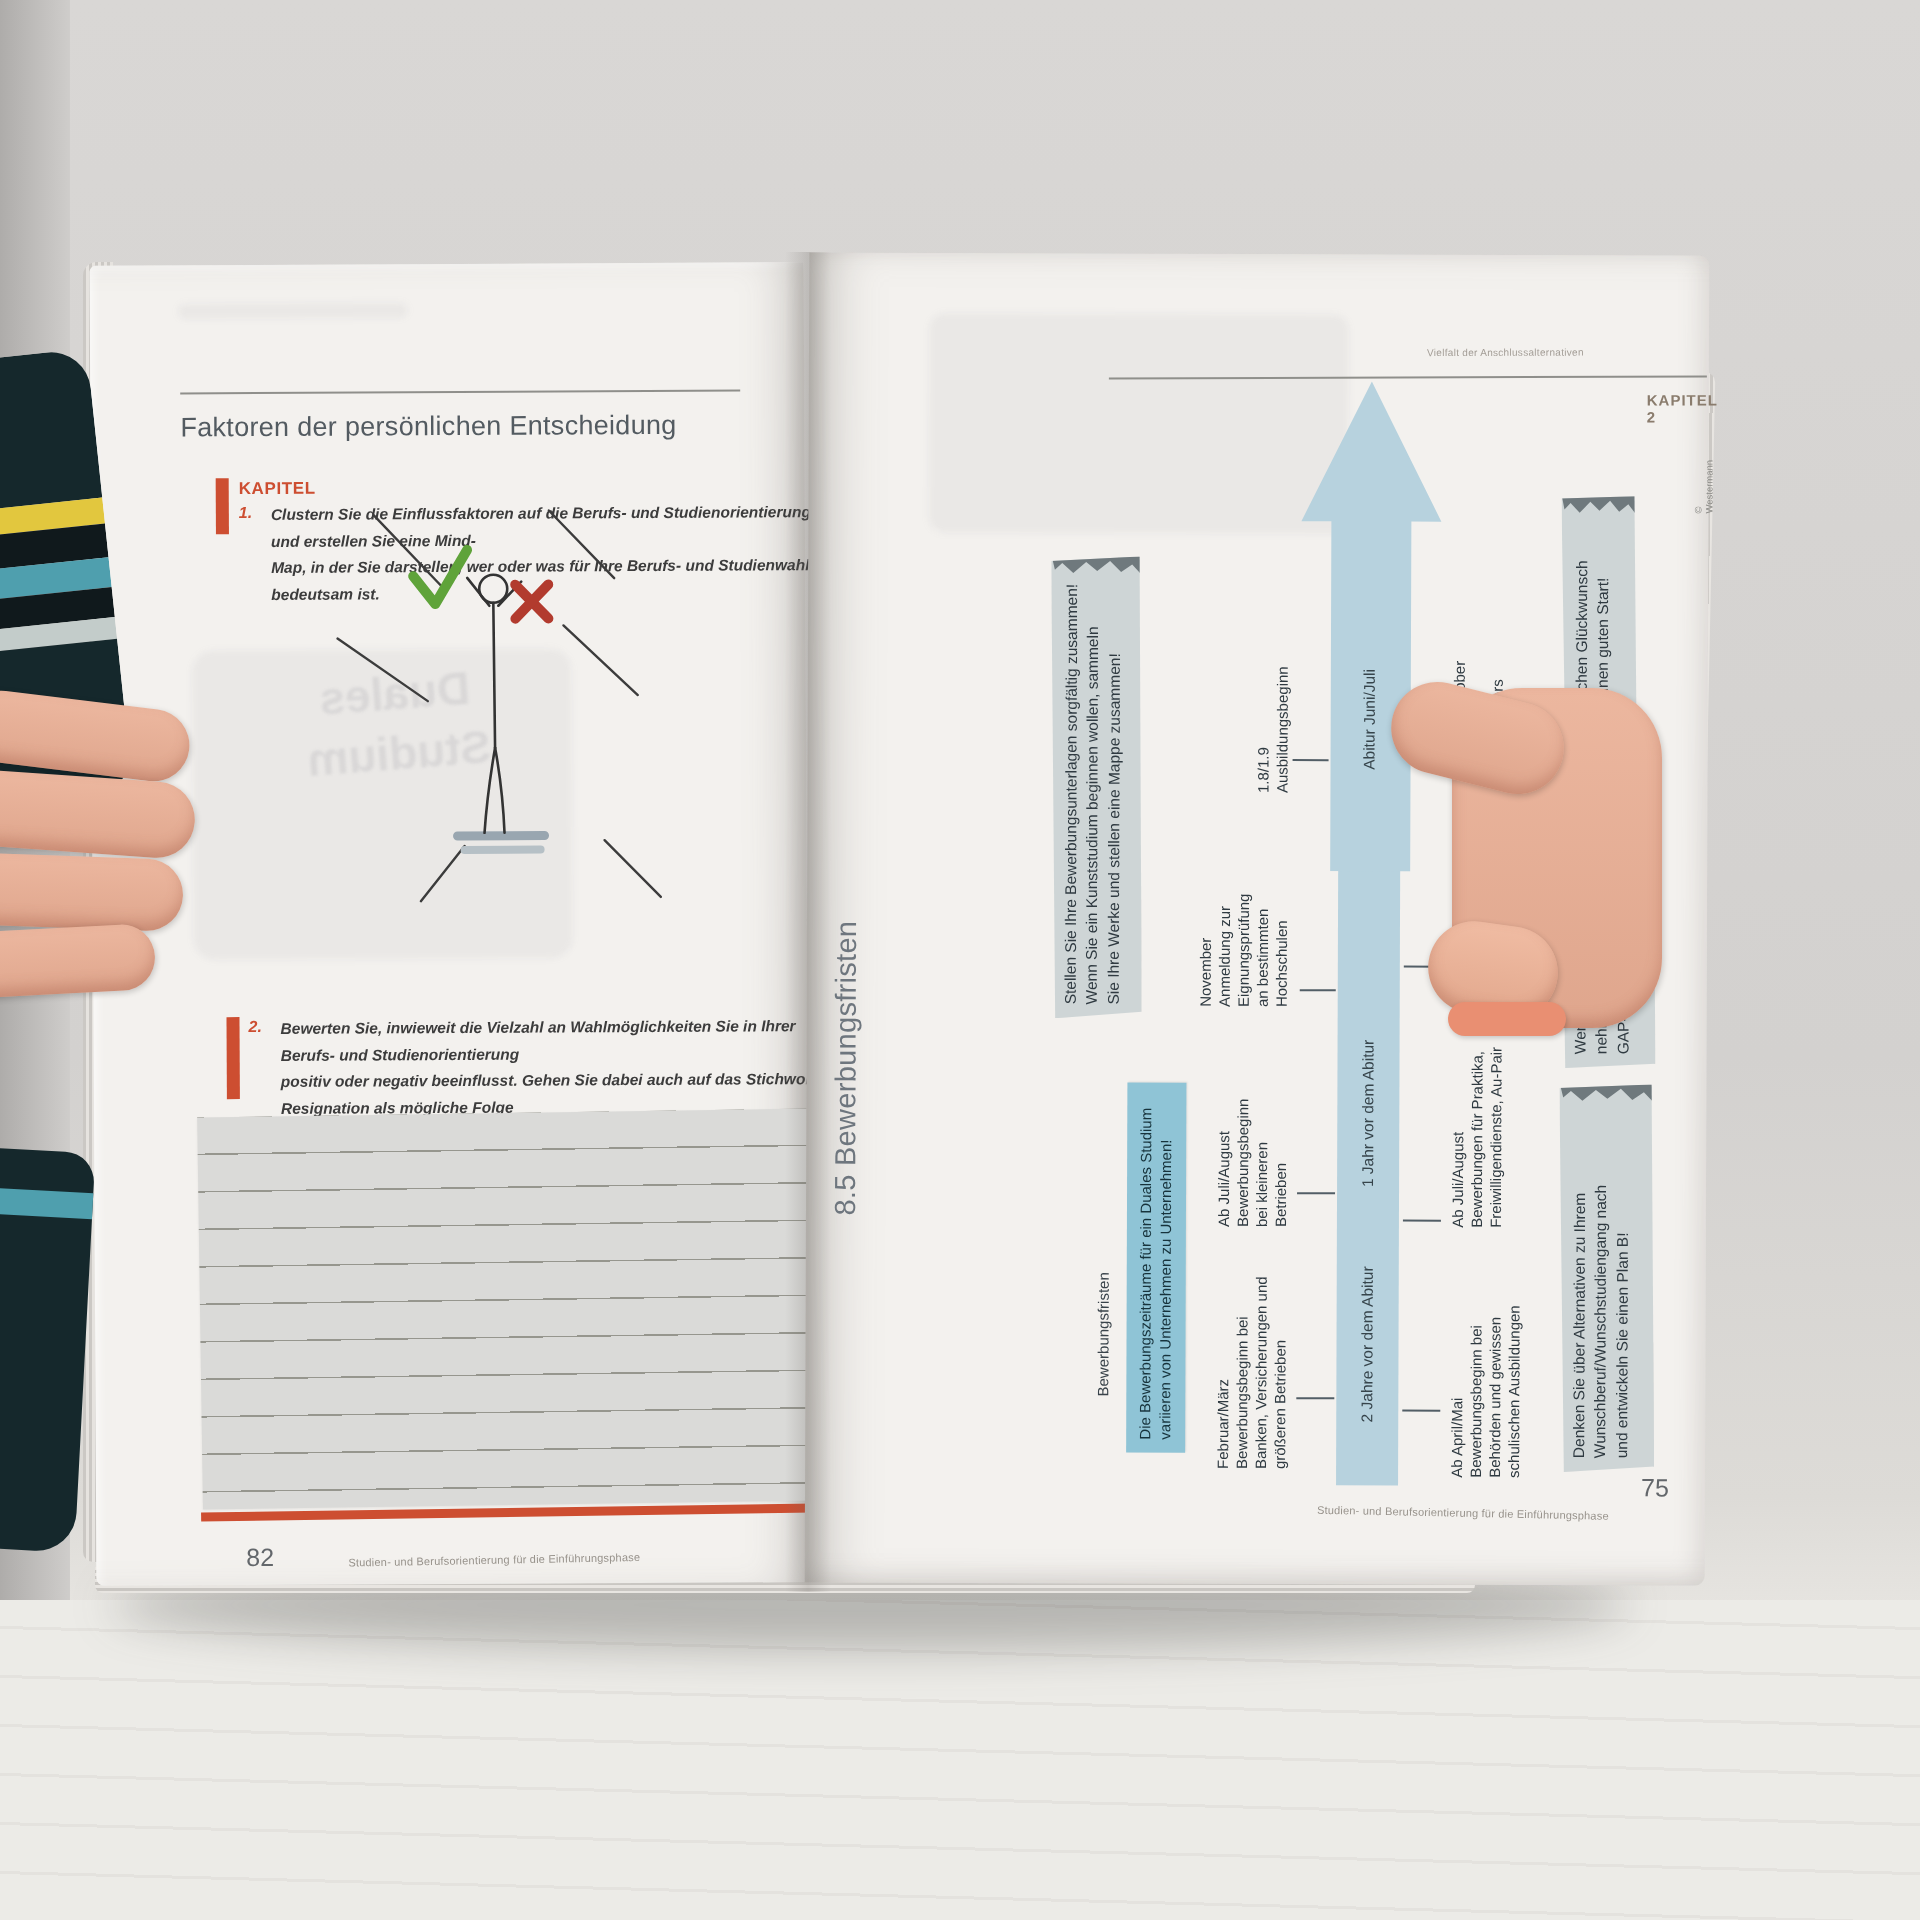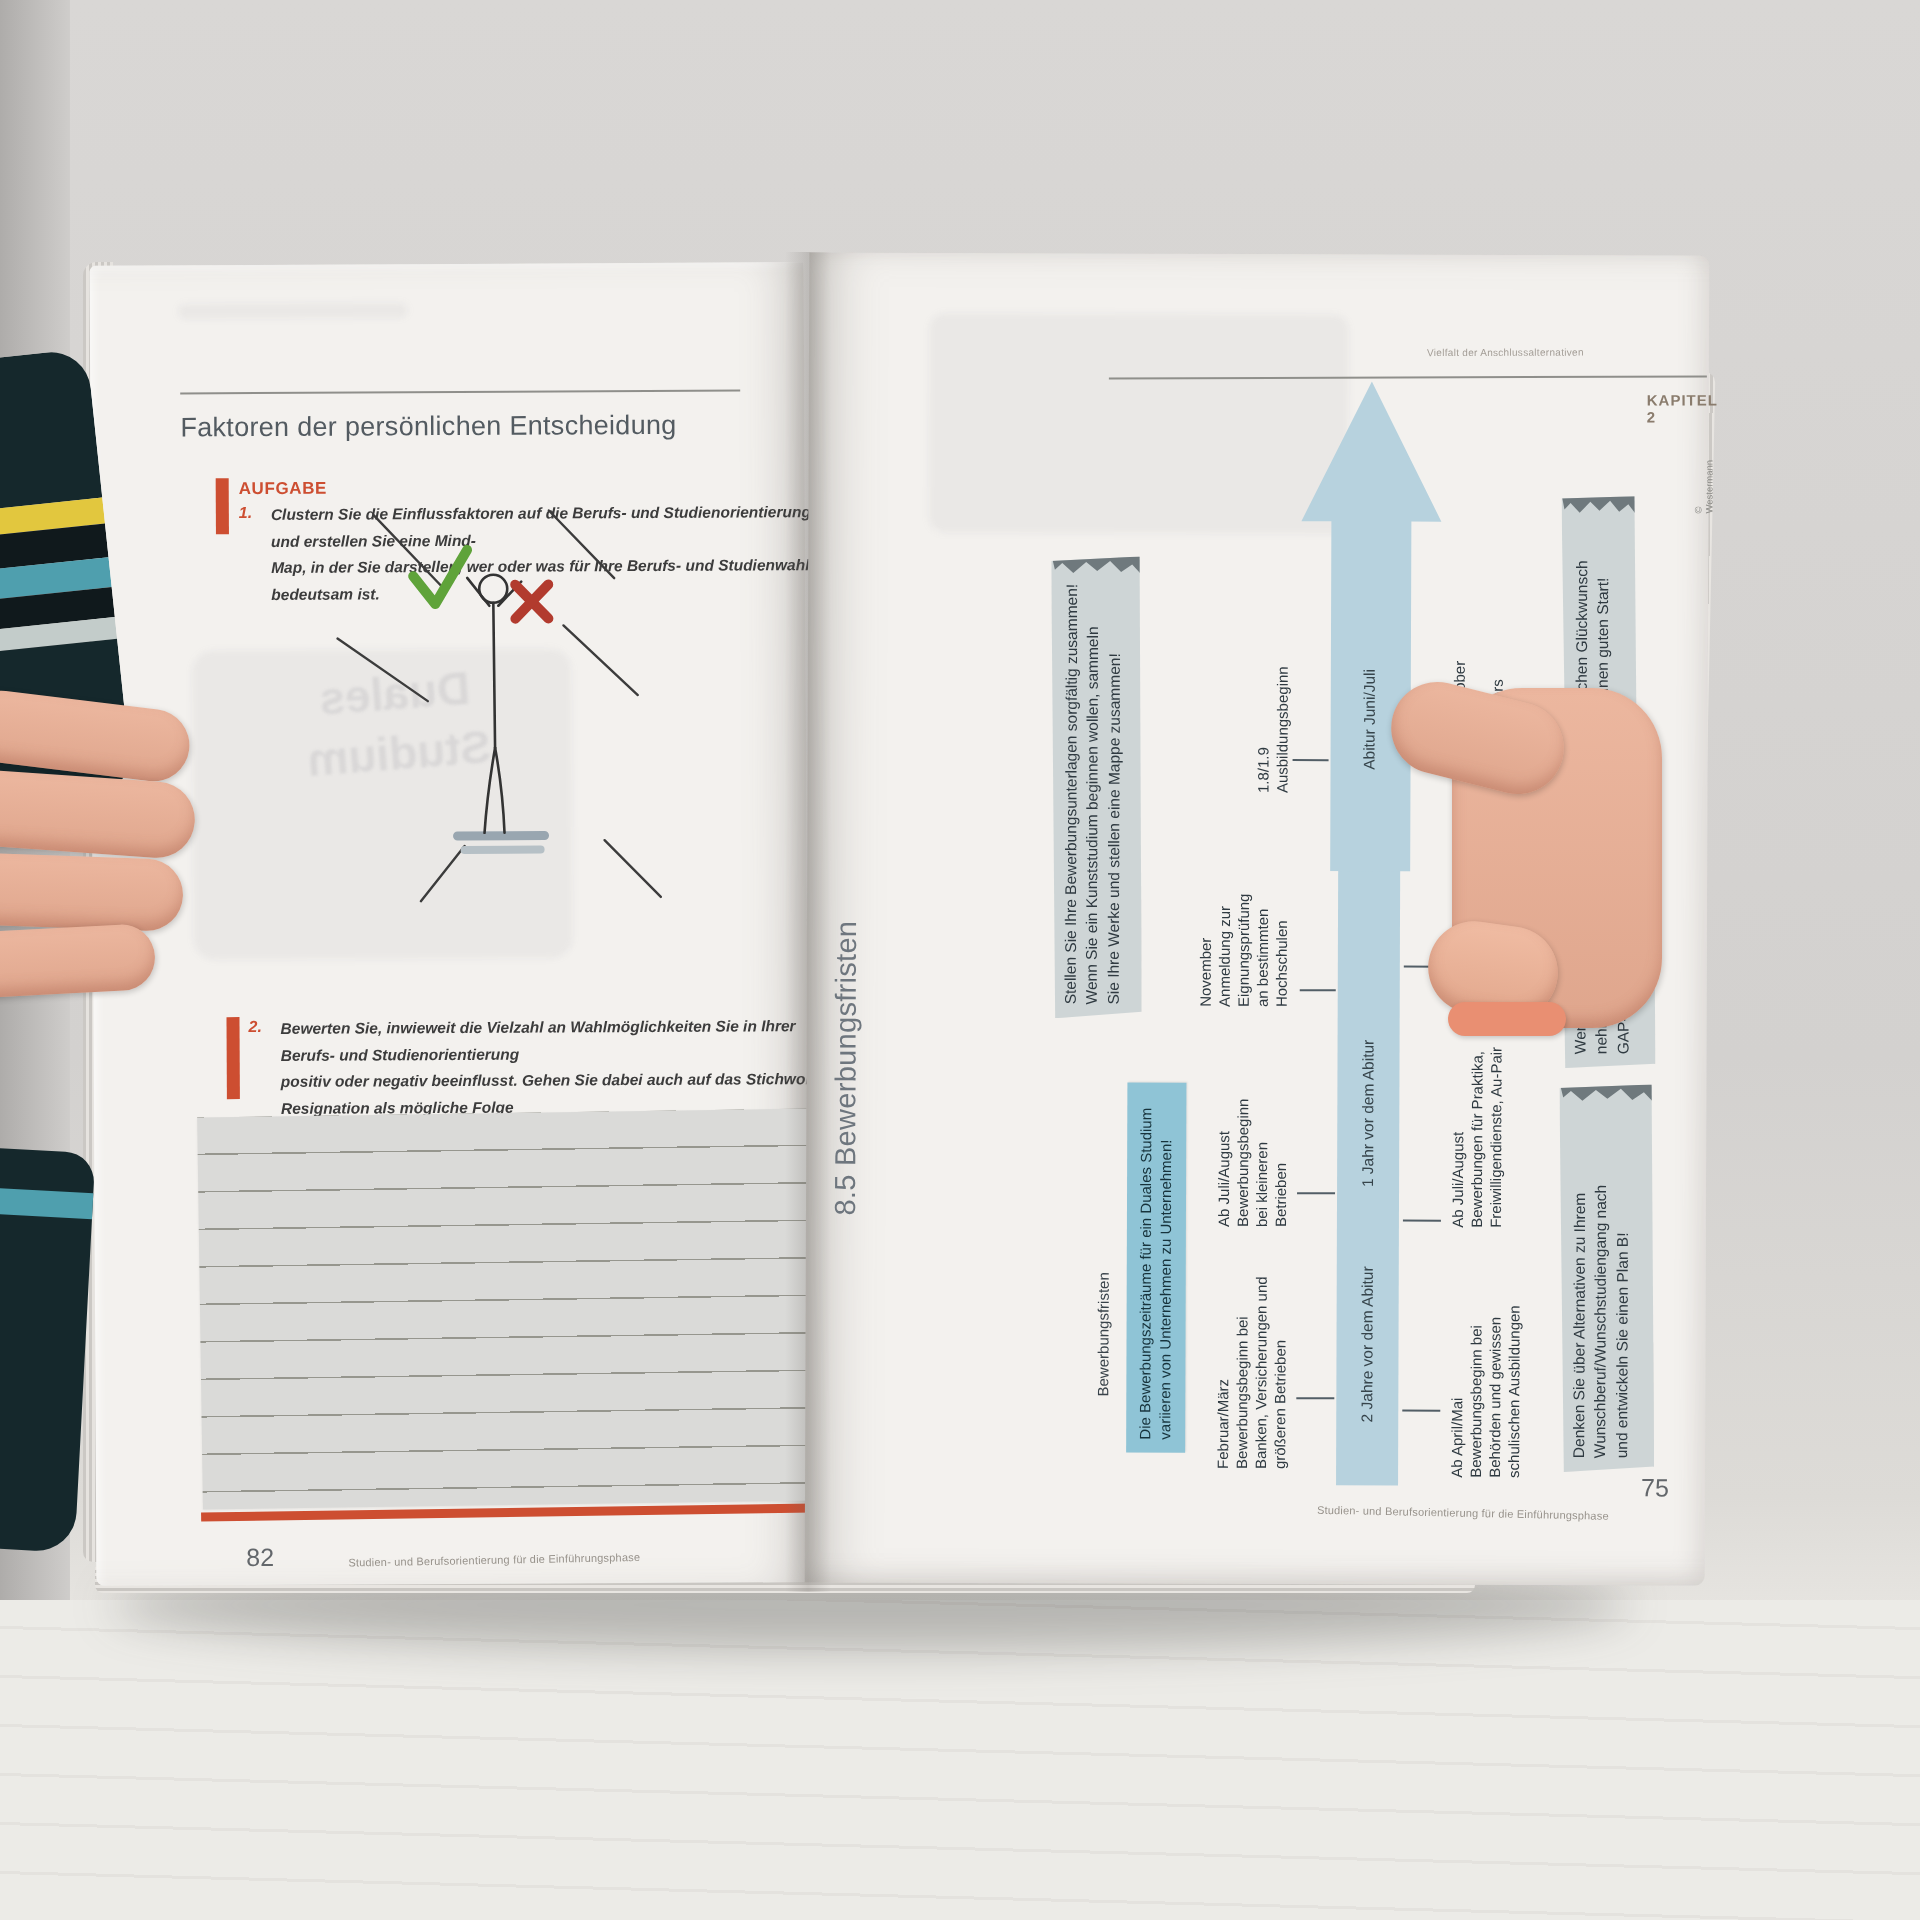--- a/index.html
+++ b/index.html
@@ -83,21 +83,21 @@
     <div class="abs page" id="page-left">
 
       <div class="abs smudge" style="left:88px;top:38px;width:230px;height:16px;border-radius:8px;"></div>
       <div class="abs smudge" style="left:100px;top:385px;width:380px;height:310px;border-radius:22px;"></div>
       <div class="abs bleed" style="left:140px;top:400px;width:330px;font-size:46px;line-height:1.3;transform:scaleX(-1) rotate(4deg);text-align:center;">Duales Studium</div>
 
       <div class="abs rule" style="left:90px;top:127px;width:560px;"></div>
       <div class="abs" id="lp-heading" style="left:90px;top:147px;">Faktoren der persönlichen Entscheidung</div>
 
       <div class="abs red-bar" style="left:125px;top:213px;height:56px;"></div>
-      <div class="abs aufgabe" style="left:148px;top:214px;">AUFGABE</div>
+      <div class="abs aufgabe" style="left:148px;top:214px;">KAPITEL</div>
       <div class="abs task-num" style="left:148px;top:239px;">1.</div>
       <div class="abs task-text" style="left:180px;top:237px;width:560px;">Clustern Sie die Einflussfaktoren auf die Berufs- und Studienorientierung und erstellen Sie eine Mind-
 Map, in der Sie darstellen, wer oder was für Ihre Berufs- und Studienwahl bedeutsam ist.</div>
 
       <svg class="abs" style="left:240px;top:242px;" width="340" height="412" viewBox="0 0 340 412">
         <g stroke="#3c3c3c" stroke-width="2.4" stroke-linecap="round">
           <line x1="43" y1="9" x2="112" y2="82"></line>
           <line x1="218" y1="5" x2="283" y2="73"></line>
           <line x1="6" y1="132" x2="96" y2="195"></line>
           <line x1="232" y1="120" x2="306" y2="190"></line>

